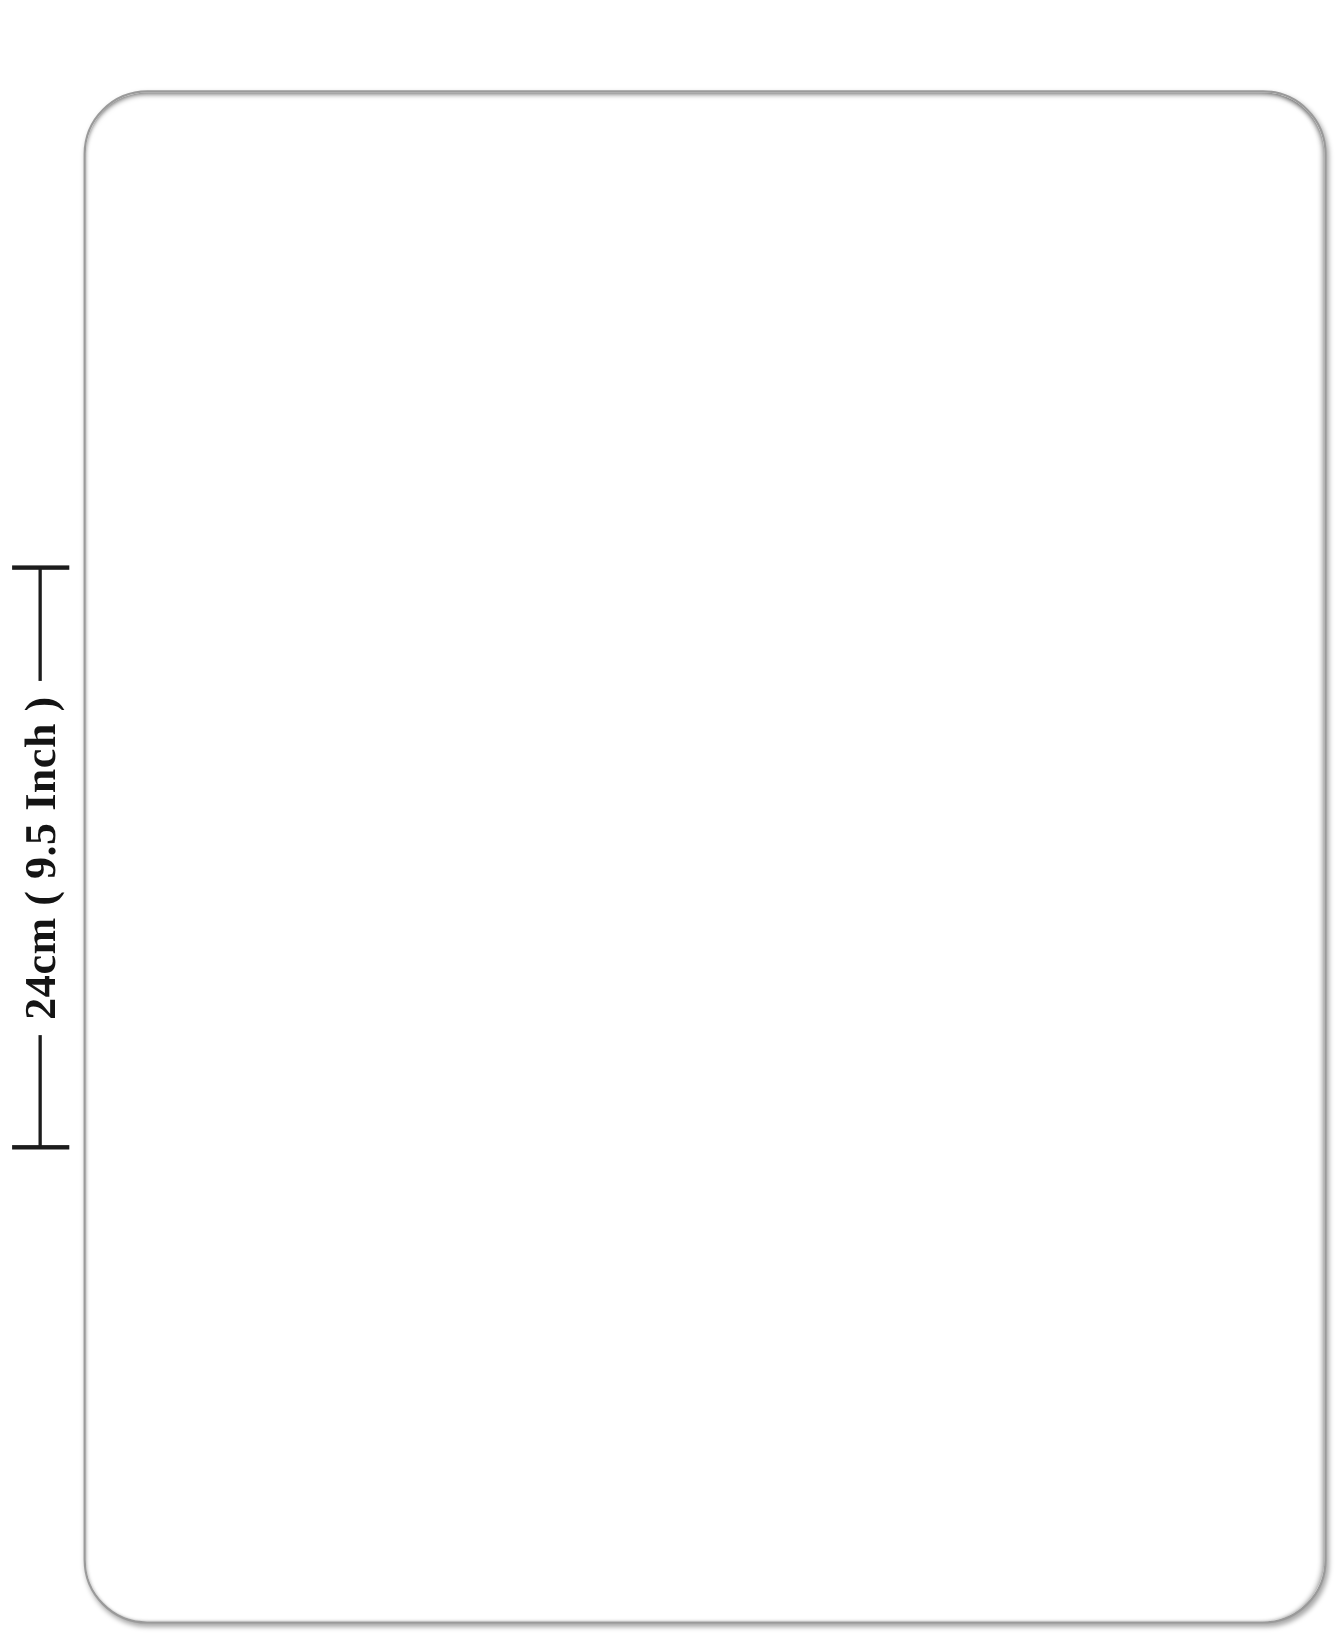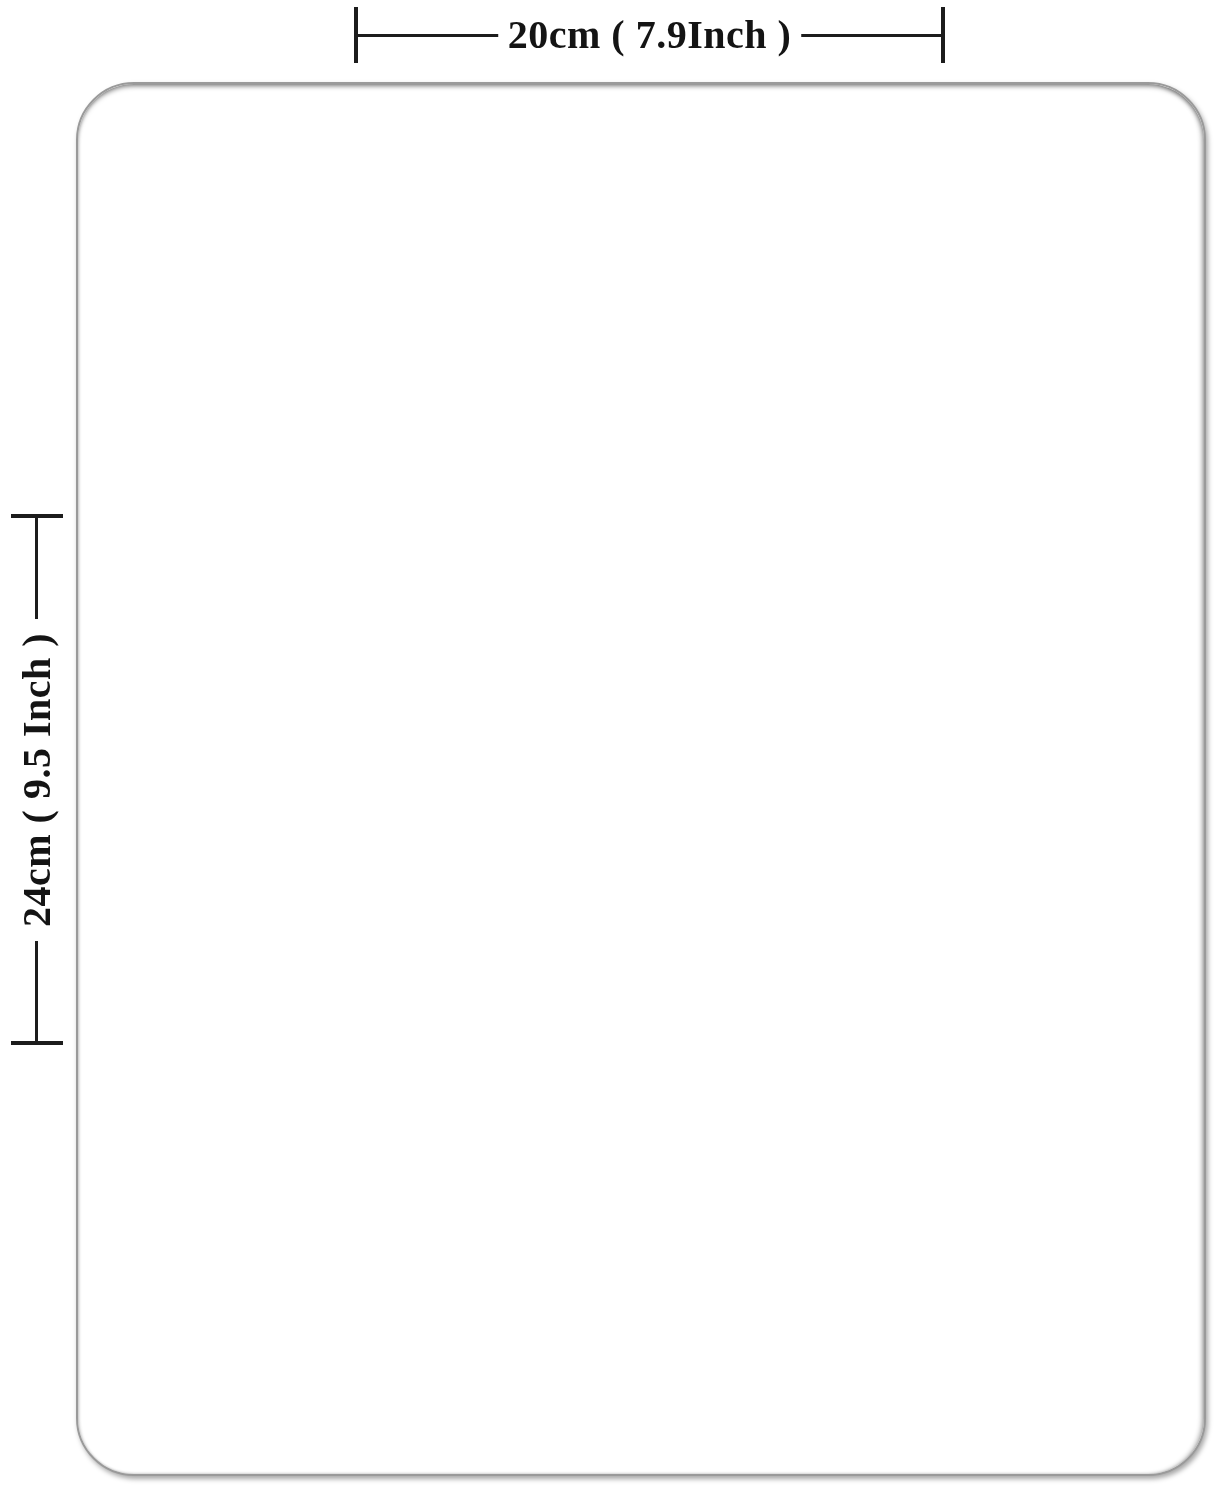--- a/index.html
+++ b/index.html
@@ -87,26 +87,20 @@
     padding: 0 14px;
   }
 </style>
 </head>
 <body>
 
 <div class="canvas">
 
   <div class="board"></div>
 
-  <div class="dim-h">
-    <span class="dline"></span>
-    <span class="tick tick-left"></span>
-    <span class="tick tick-right"></span>
-    <span class="dim-label">20cm ( 7.9Inch )</span>
-  </div>
 
   <div class="dim-v">
     <span class="dline"></span>
     <span class="tick tick-top"></span>
     <span class="tick tick-bottom"></span>
     <span class="dim-label">24cm ( 9.5 Inch )</span>
   </div>
 
 </div>
 

